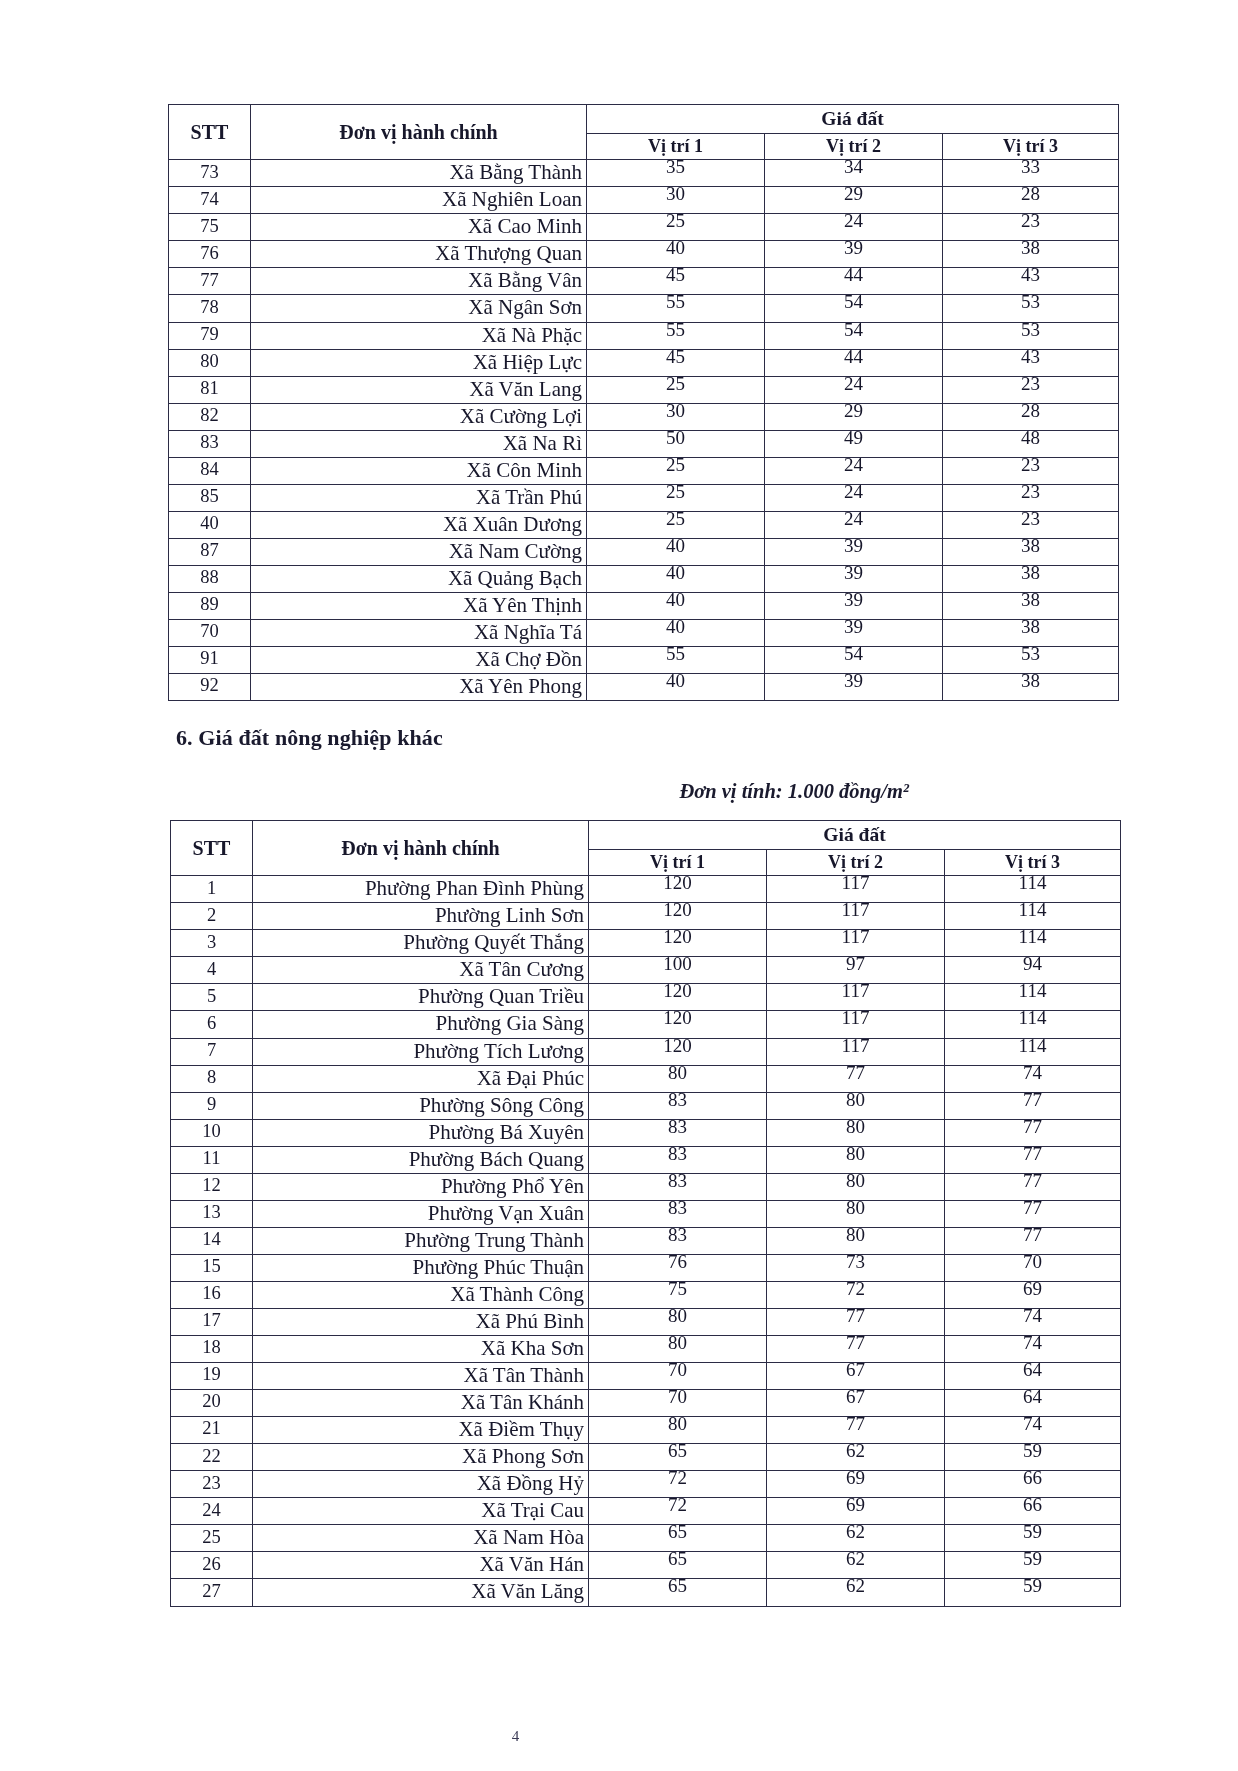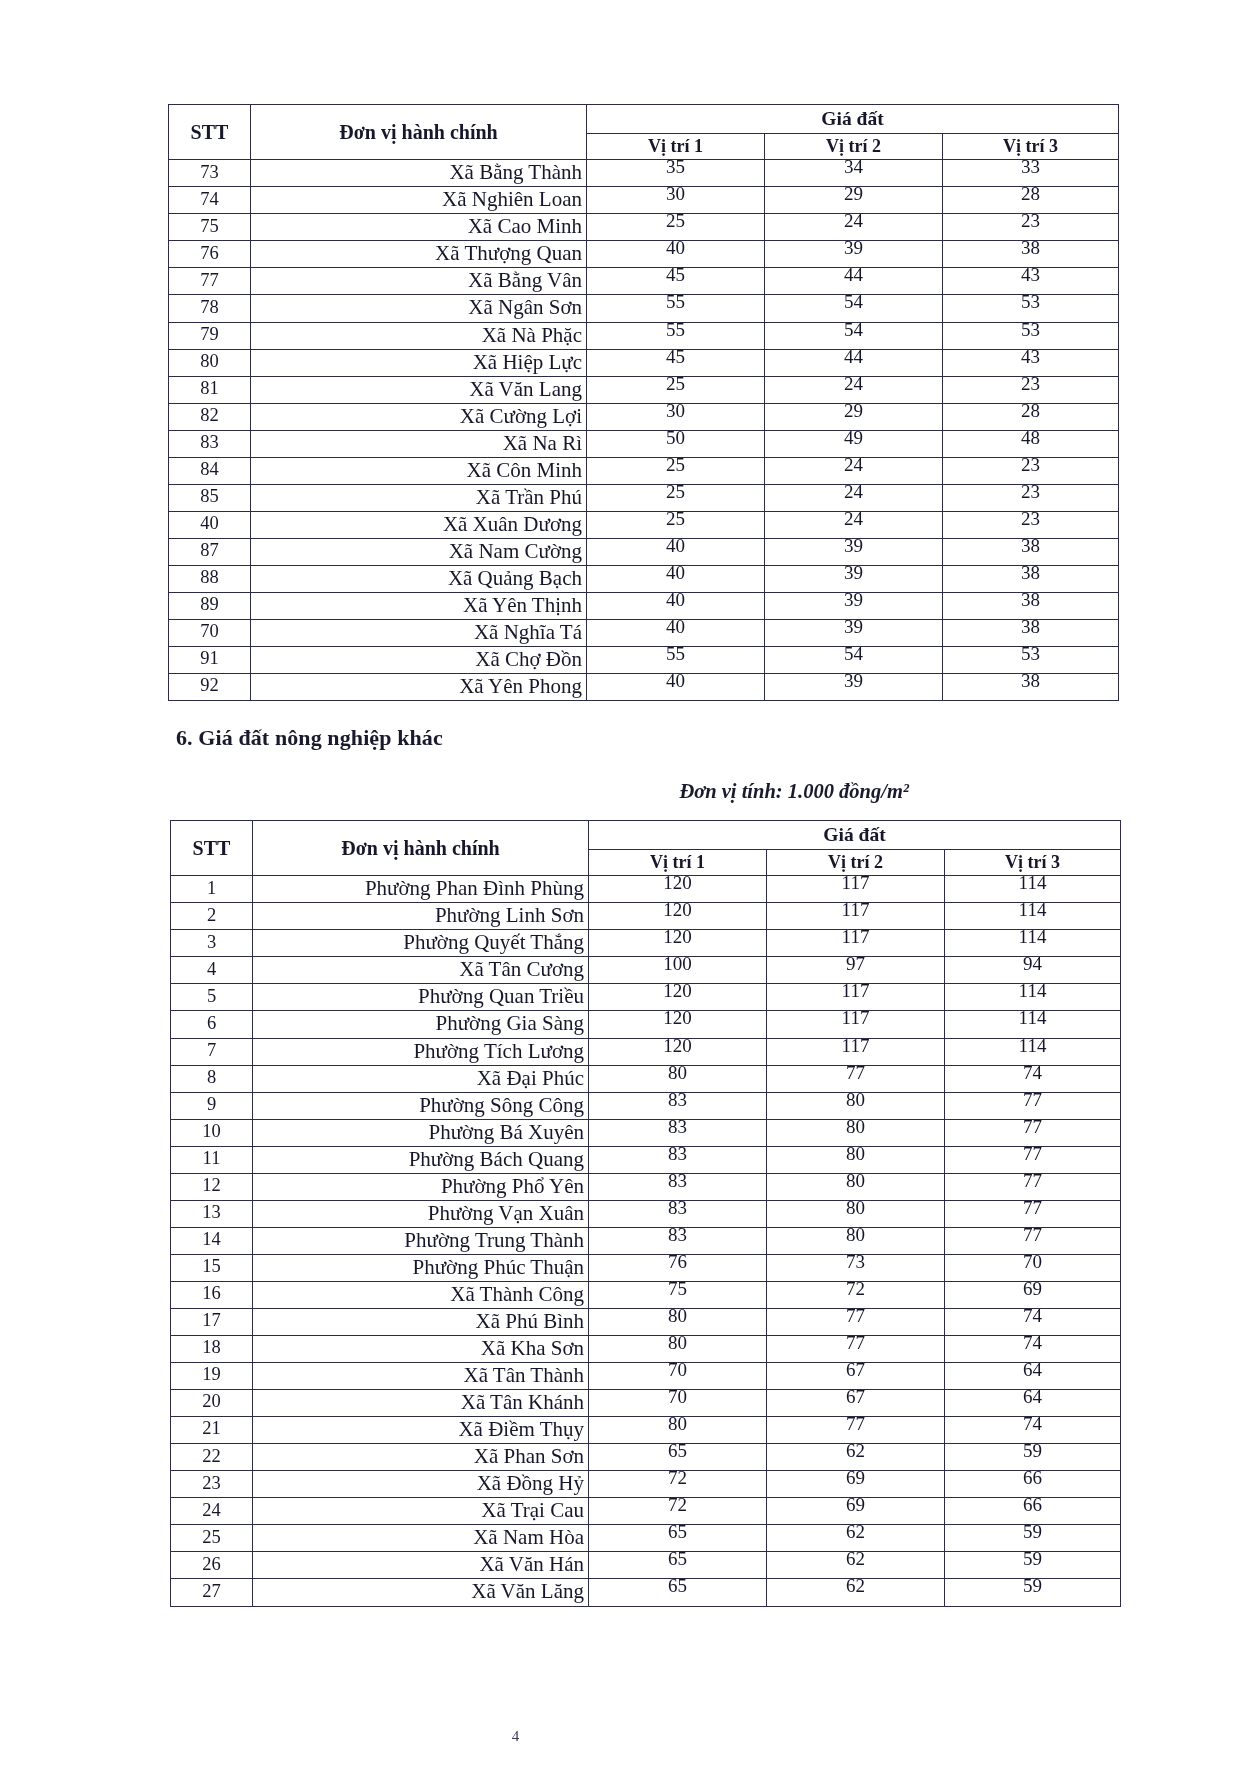--- a/index.html
+++ b/index.html
@@ -452,21 +452,21 @@
           </tr>
           <tr>
             <td class="stt">21</td>
             <td class="unit">Xã Điềm Thụy</td>
             <td class="val"><span>80</span></td>
             <td class="val"><span>77</span></td>
             <td class="val"><span>74</span></td>
           </tr>
           <tr>
             <td class="stt">22</td>
-            <td class="unit">Xã Phan Sơn</td>
+            <td class="unit">Xã Phong Sơn</td>
             <td class="val"><span>65</span></td>
             <td class="val"><span>62</span></td>
             <td class="val"><span>59</span></td>
           </tr>
           <tr>
             <td class="stt">23</td>
             <td class="unit">Xã Đồng Hỷ</td>
             <td class="val"><span>72</span></td>
             <td class="val"><span>69</span></td>
             <td class="val"><span>66</span></td>

